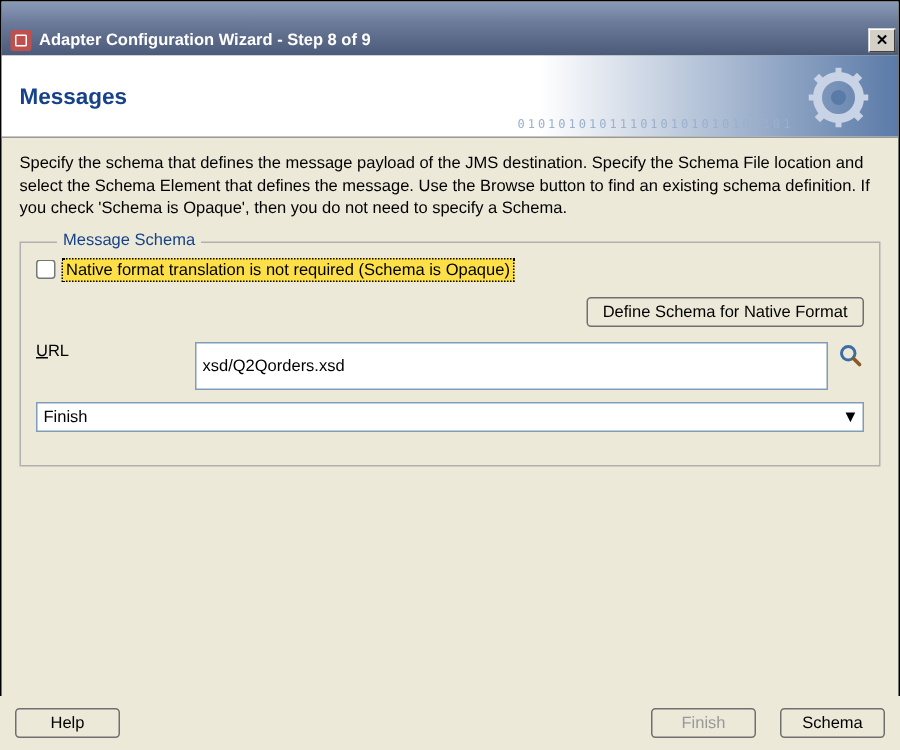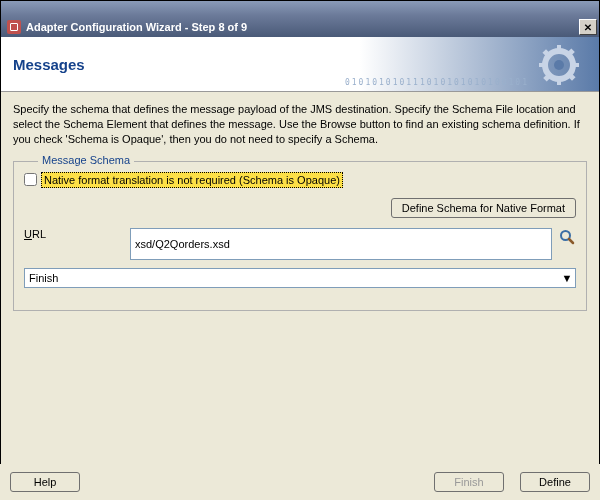--- a/index.html
+++ b/index.html
@@ -233,14 +233,14 @@
         <span class="select-arrow">▼</span>
       </div>
     </div>
   </div>
 </div>
 
 <div class="footer">
   <button class="btn">Help</button>
   <div class="spacer"></div>
   <button class="btn disabled">Finish</button>
-  <button class="btn">Define</button>
+  <button class="btn">Schema</button>
 </div>
 
 </body></html>

